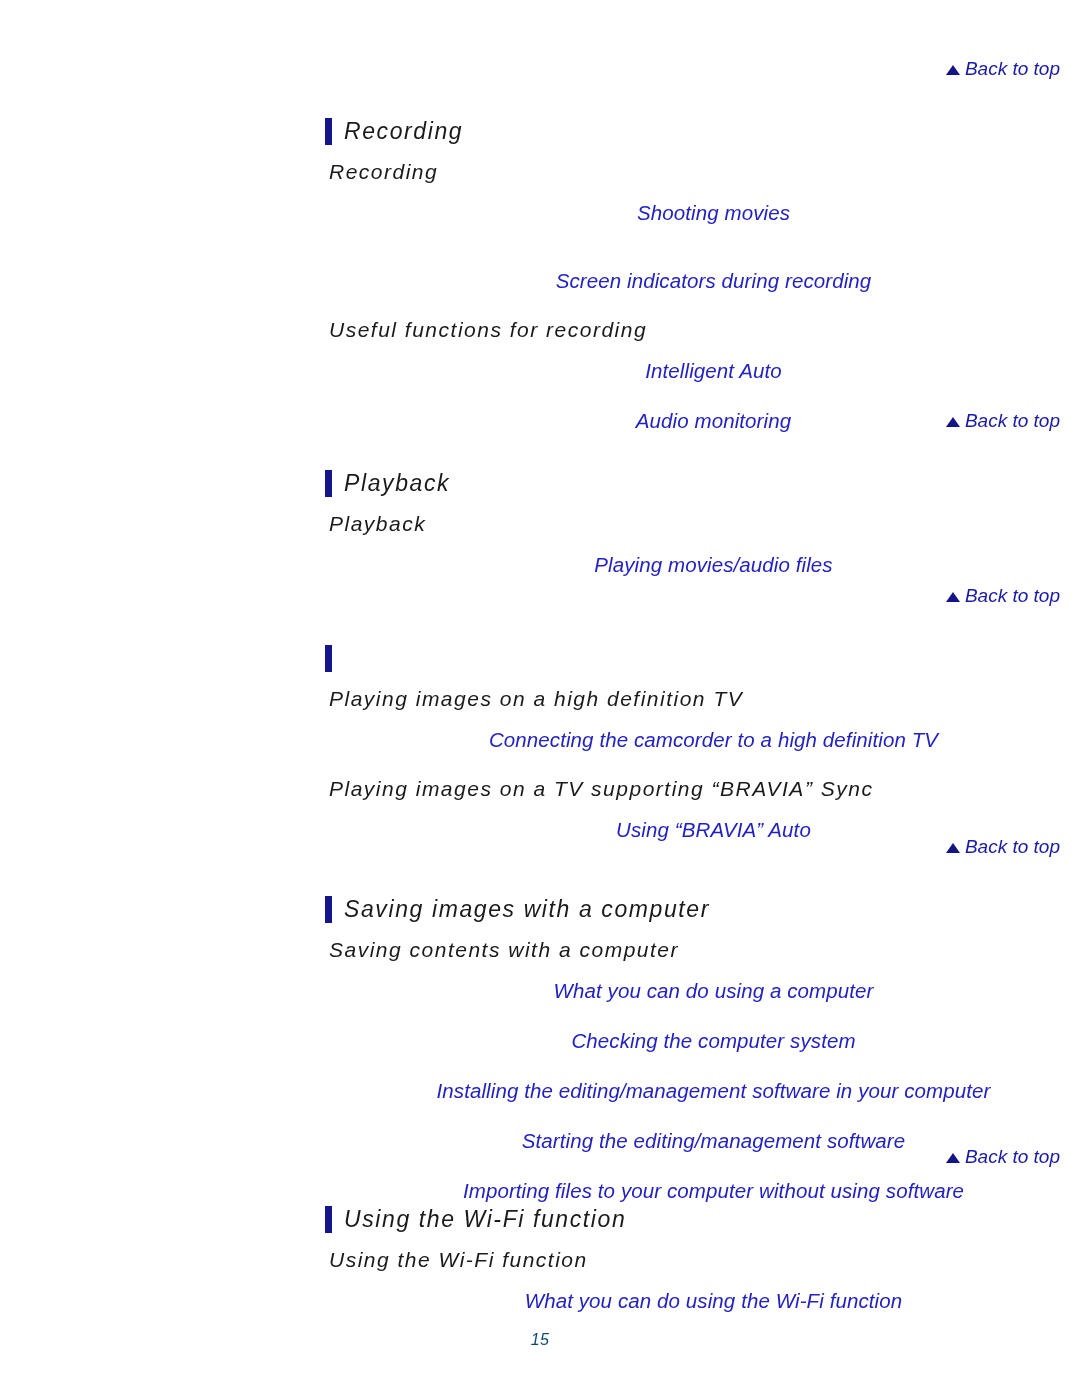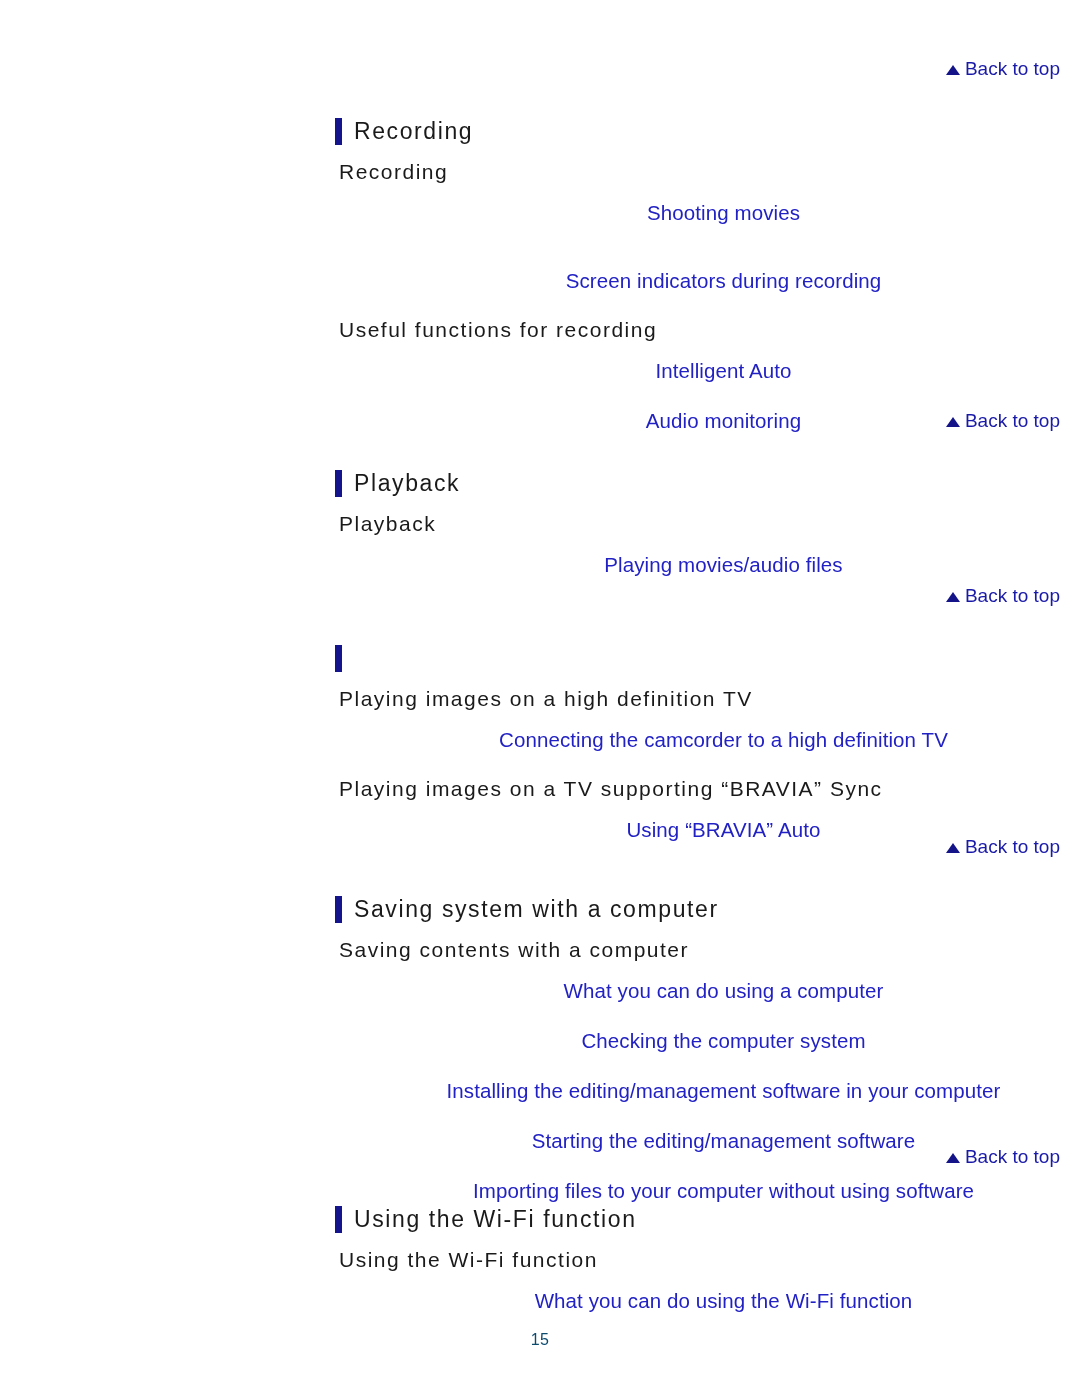--- a/index.html
+++ b/index.html
@@ -16,20 +16,21 @@
   }
 
   .page {
     position: relative;
     width: 1080px;
     height: 1397px;
     margin: 0 auto;
     background: #ffffff;
     overflow: hidden;
     box-sizing: border-box;
+    font-style: italic;
   }
 
   
   .back-to-top {
     position: absolute;
     right: 20px;
     display: flex;
     align-items: center;
     gap: 5px;
     color: #1a1aa8;
@@ -49,21 +50,21 @@
     position: relative;
     top: 1px;
   }
   .back-to-top .btt-label {
     display: inline-block;
   }
 
   
   .section {
     position: absolute;
-    left: 335px;
+    left: 325px;
     width: 740px;
   }
 
   
   .h1row {
     display: flex;
     align-items: stretch;
     margin: 0;
   }
   .h1bar {
@@ -211,21 +212,21 @@
         <div class="gap-lnk-h2"></div>
         <div class="h2text">Playing images on a TV supporting “BRAVIA” Sync</div>
         <div class="gap-h2-lnk"></div>
         <ul class="linklist">
           <li class="linkitem"><a class="doclink">Using “BRAVIA” Auto</a></li>
         </ul>
       </div>
       <div class="section" style="top: 896px;">
         <div class="h1row">
           <span class="h1bar"></span>
-          <span class="h1text">Saving system with a computer</span>
+          <span class="h1text">Saving images with a computer</span>
         </div>
         <div class="gap-h1-h2"></div>
         <div class="h2text">Saving contents with a computer</div>
         <div class="gap-h2-lnk"></div>
         <ul class="linklist">
           <li class="linkitem"><a class="doclink">What you can do using a computer</a></li>
           <li class="linkitem gap-lnk"></li>
           <li class="linkitem"><a class="doclink">Checking the computer system</a></li>
           <li class="linkitem gap-lnk"></li>
           <li class="linkitem"><a class="doclink">Installing the editing/management software in your computer</a></li>

